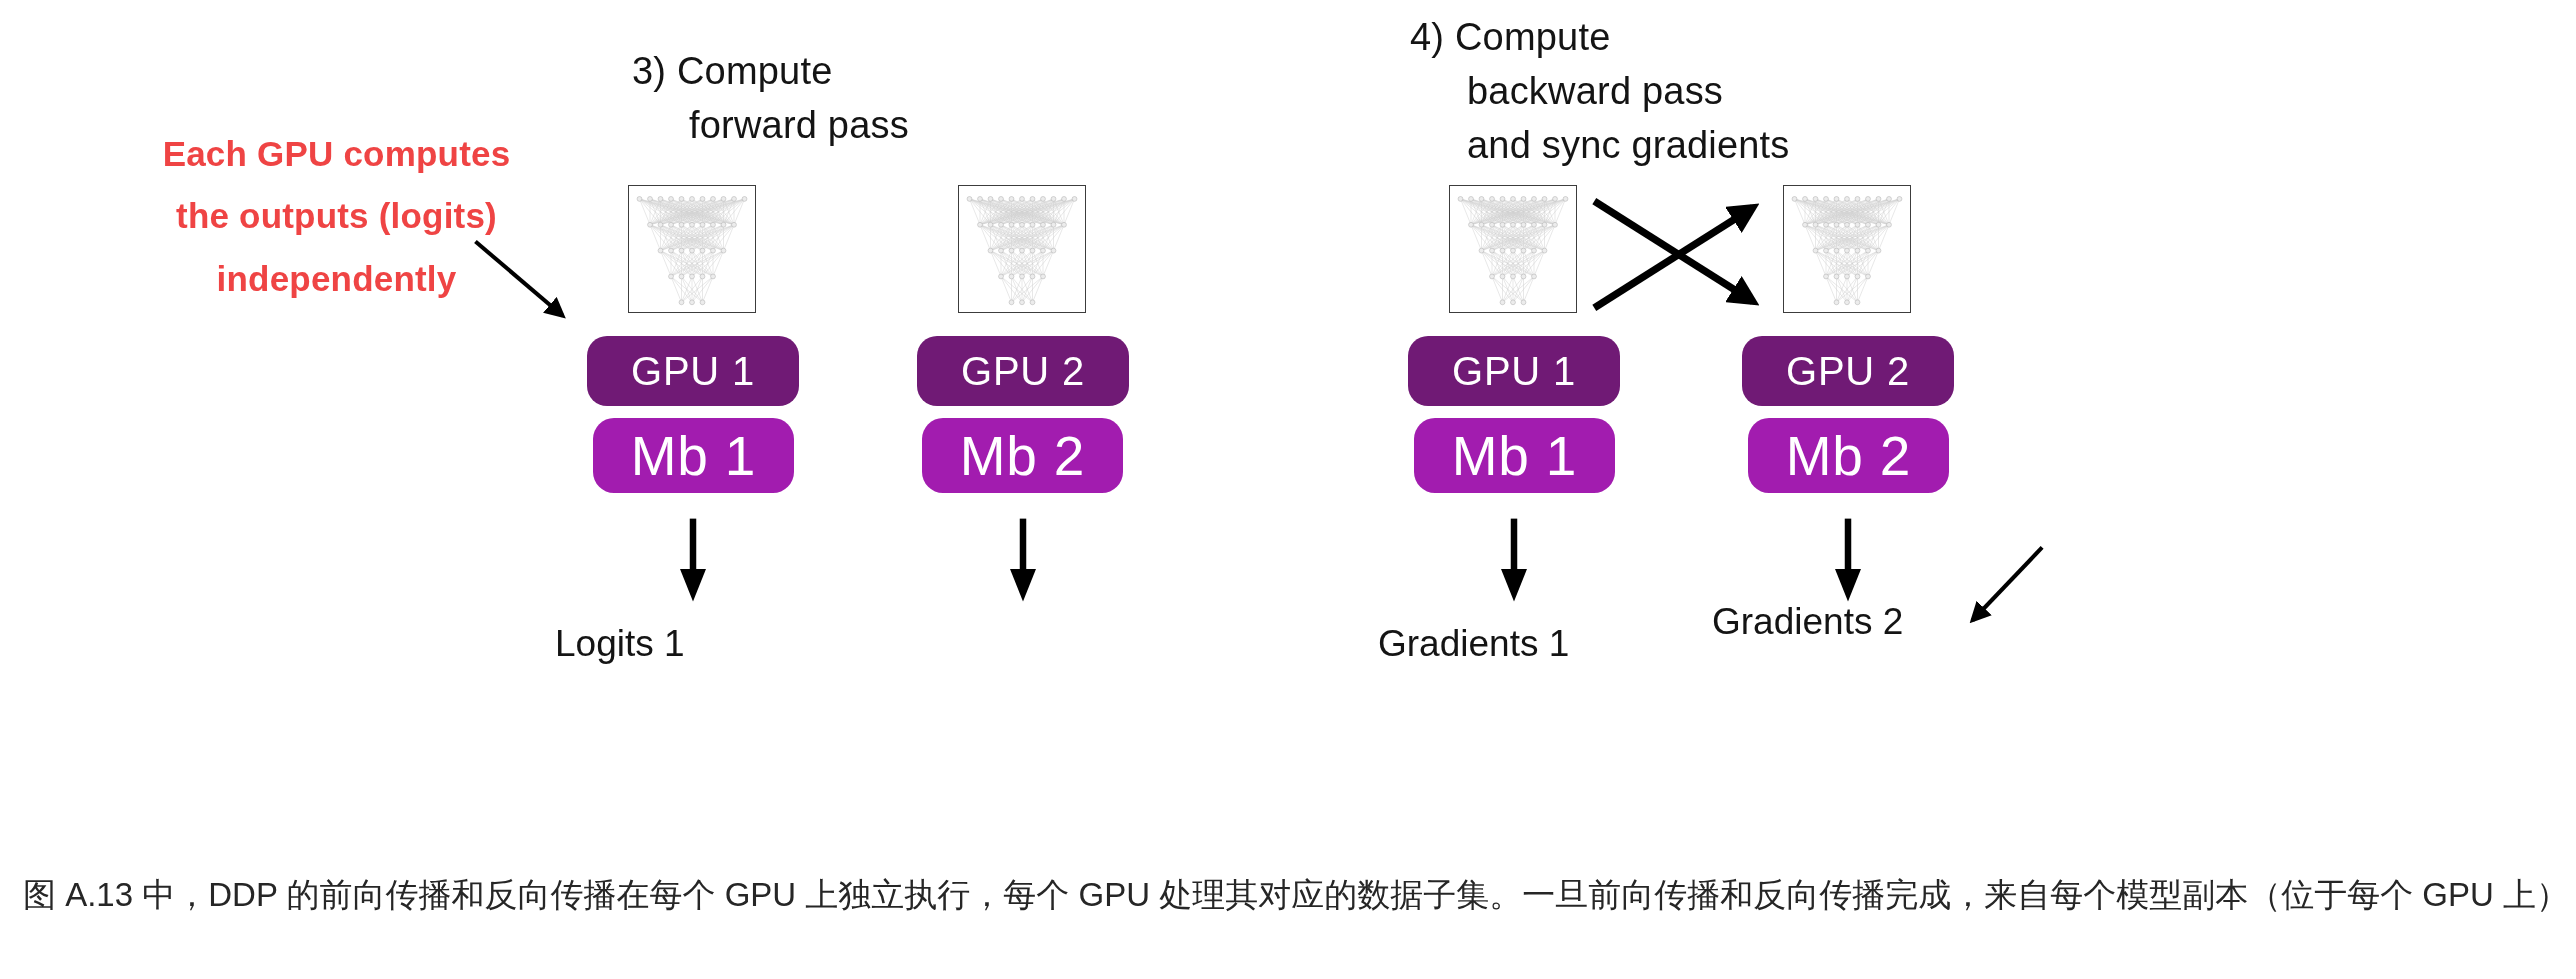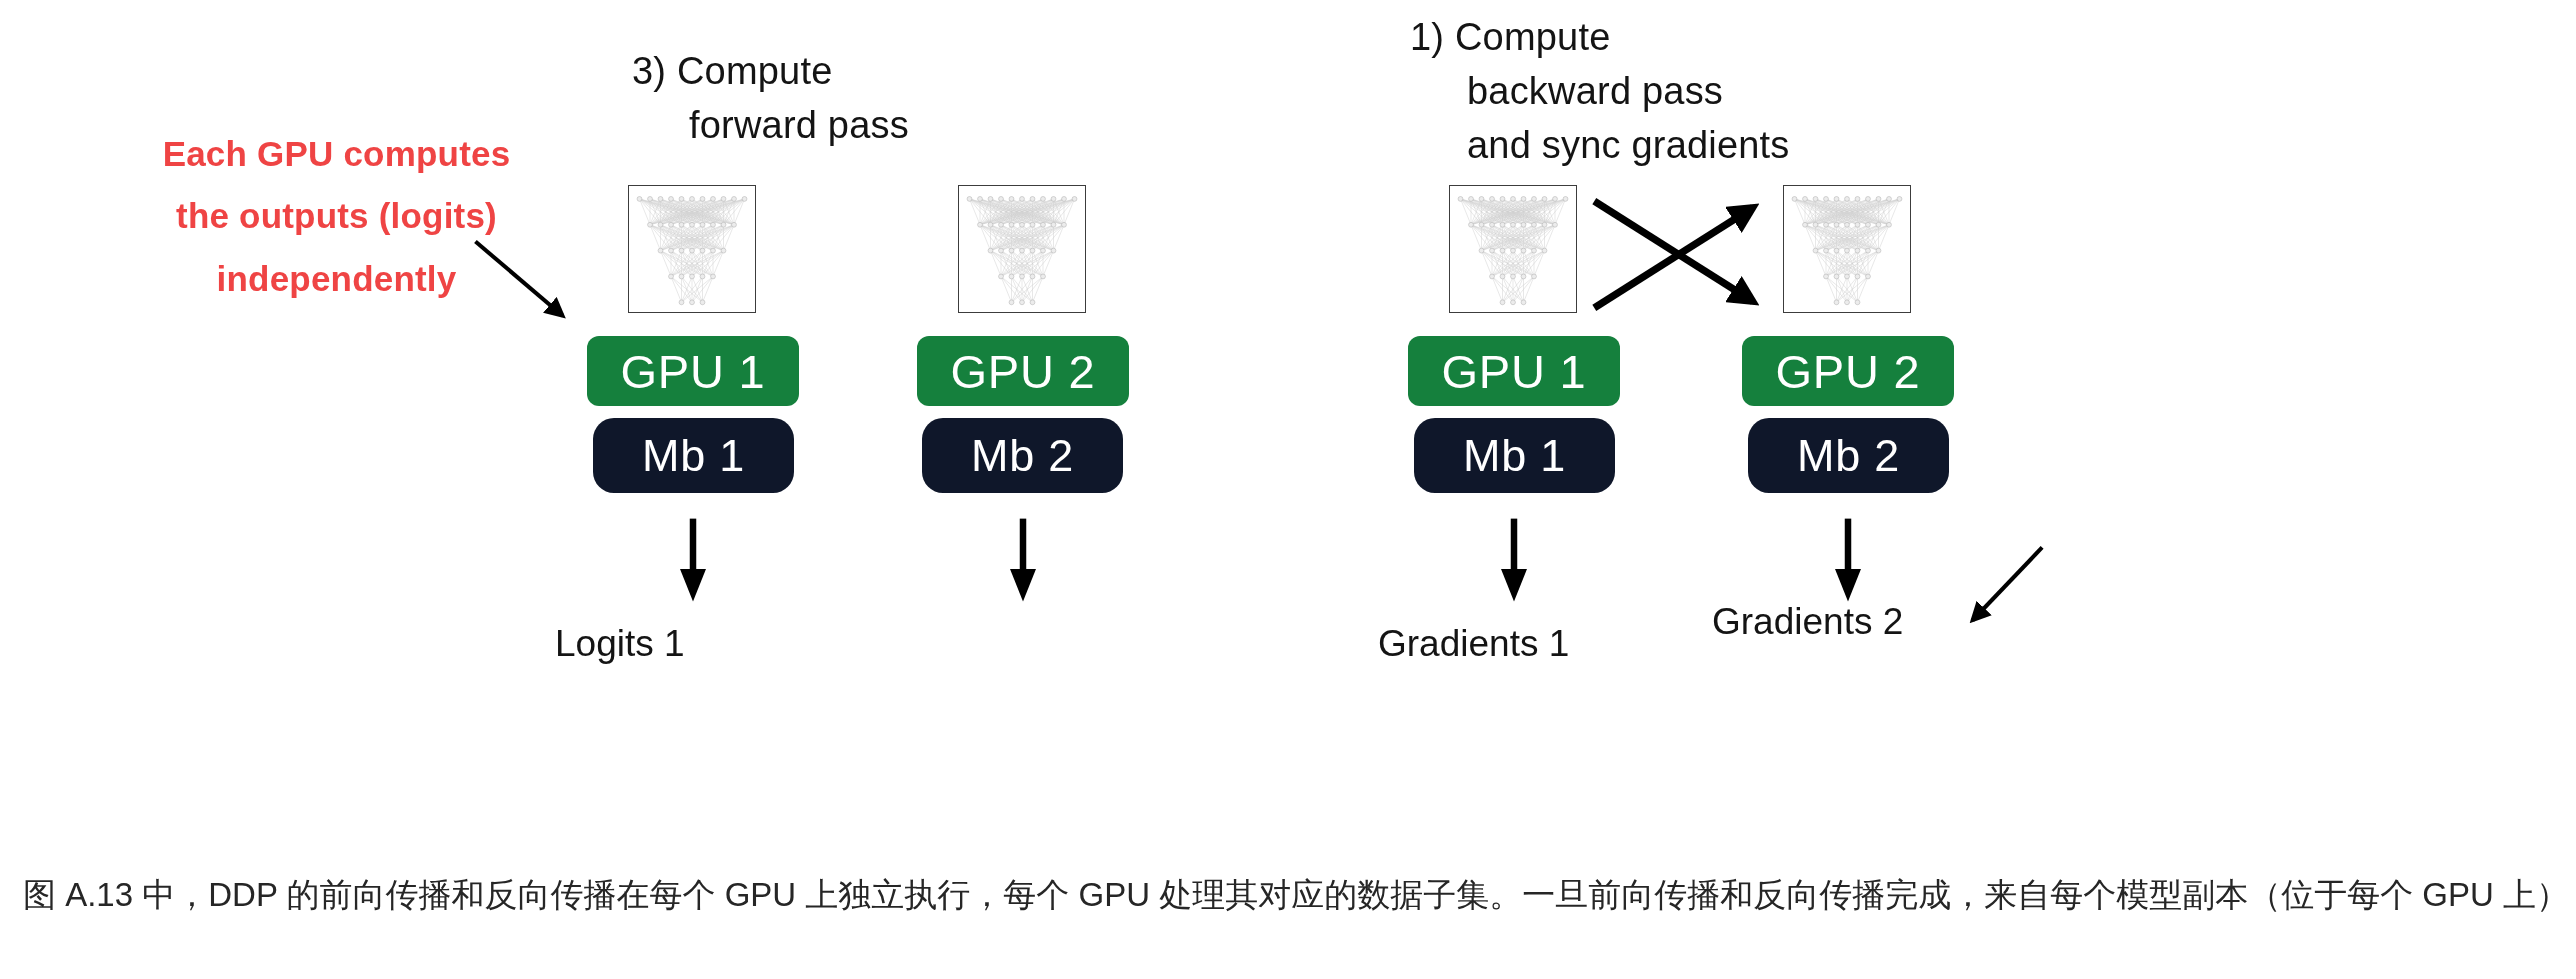--- a/index.html
+++ b/index.html
@@ -8,27 +8,27 @@
 
   .step-title{
     position:absolute;font-size:38px;color:#141414;line-height:1.42;
     white-space:pre-line;padding-left:57px;text-indent:-57px;letter-spacing:0.2px;
   }
   .annotation{
     position:absolute;font-weight:bold;font-size:35px;color:#ef4444;
     text-align:center;white-space:pre-line;line-height:1.78;letter-spacing:0.2px;
   }
   .gpu-box{
-    position:absolute;width:212px;height:70px;background:#15803d;border-radius:12px;
-    color:#ffffff;font-size:47px;display:flex;align-items:center;justify-content:center;
+    position:absolute;width:212px;height:70px;background:#701a75;border-radius:20px;
+    color:#ffffff;font-size:40px;display:flex;align-items:center;justify-content:center;
     letter-spacing:0.8px;
   }
   .mb-box{
-    position:absolute;width:201px;height:75px;background:#0f172a;border-radius:21px;
-    color:#ffffff;font-size:45px;display:flex;align-items:center;justify-content:center;
+    position:absolute;width:201px;height:75px;background:#a21caf;border-radius:21px;
+    color:#ffffff;font-size:55px;display:flex;align-items:center;justify-content:center;
     letter-spacing:0.8px;
   }
   .nn{
     position:absolute;width:126px;height:126px;background:#ffffff;border:1.6px solid #3c3c3c;
   }
   .nn svg{display:block;width:100%;height:100%;}
   .out-label{
     position:absolute;width:276px;font-size:37px;color:#141414;text-align:left;
   }
   .arr{position:absolute;overflow:visible;}
@@ -589,21 +589,21 @@
     <rect x="18" y="2" width="8" height="66" fill="#000"></rect>
     <polygon points="6,64 38,64 22,104" fill="#000"></polygon>
   </svg>
   <svg class="arr" style="left:1005px;top:517px" width="36" height="86" viewBox="0 0 44 106">
     <rect x="18" y="2" width="8" height="66" fill="#000"></rect>
     <polygon points="6,64 38,64 22,104" fill="#000"></polygon>
   </svg>
 
   <div class="out-label" style="left:555px;top:623px">Logits 1</div>
 
-  <div class="step-title" style="left:1410px;top:11.3px">1) Compute
+  <div class="step-title" style="left:1410px;top:11.3px">4) Compute
 backward pass
 and sync gradients</div>
 
   <div class="nn" style="left:1449px;top:185px">
     <svg viewBox="0 0 156 156">
         <g stroke="#cfcfcf" stroke-width="0.6" fill="none">
           <line x1="13" y1="16" x2="26" y2="48"></line>
           <line x1="13" y1="16" x2="39" y2="48"></line>
           <line x1="13" y1="16" x2="52" y2="48"></line>
           <line x1="13" y1="16" x2="65" y2="48"></line>

